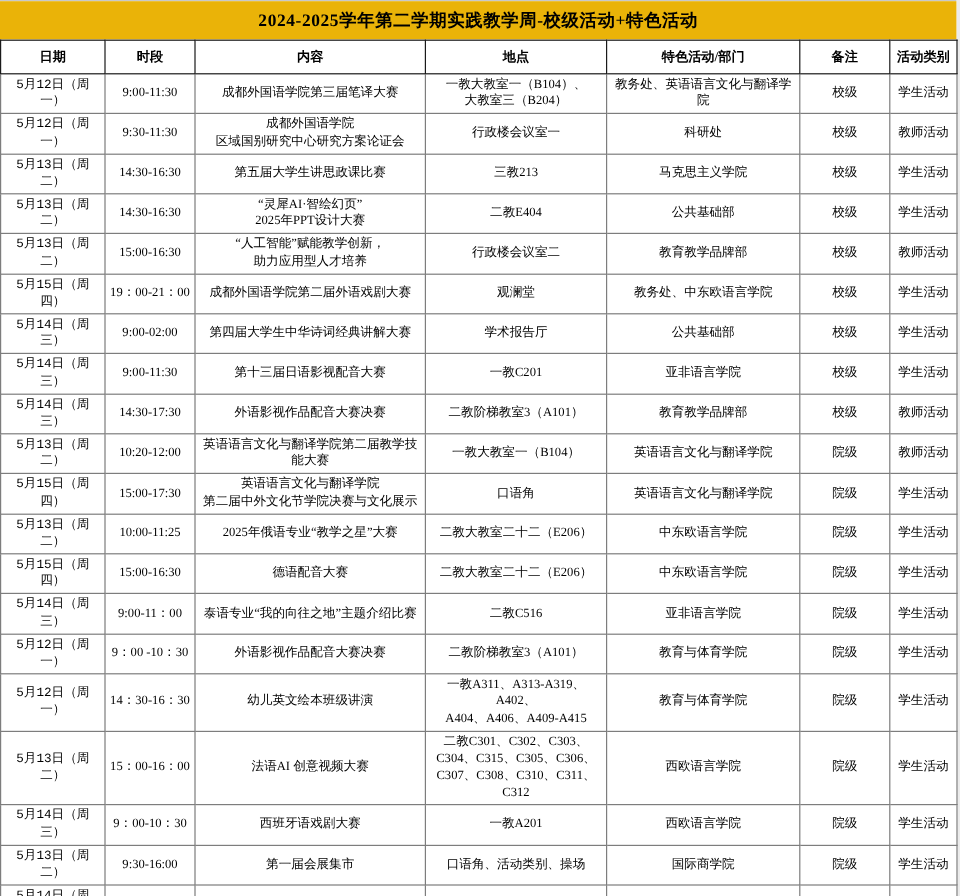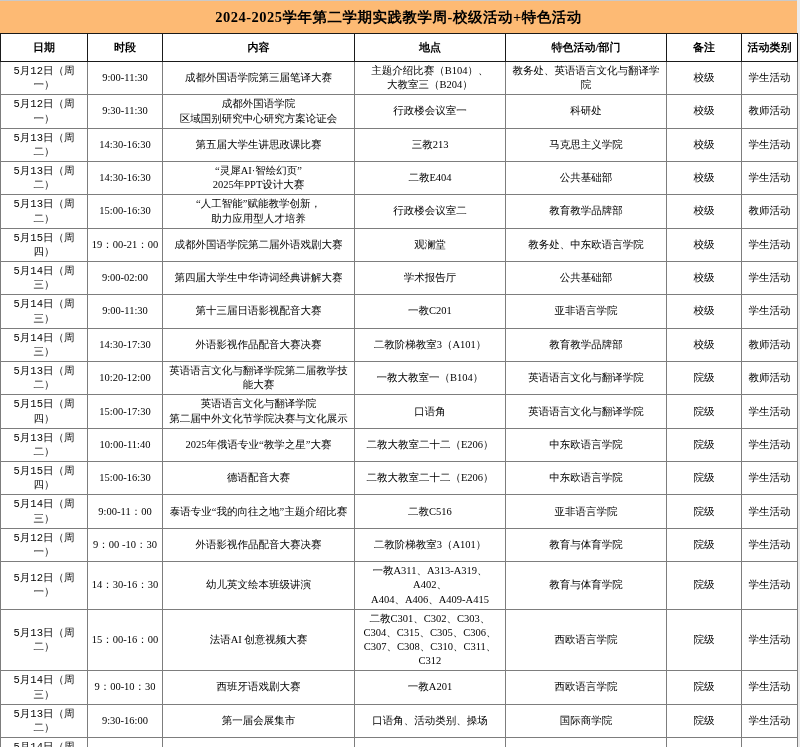--- a/index.html
+++ b/index.html
@@ -17,21 +17,21 @@
     box-sizing:border-box;
   }
   .title-bar{
     height:32px;
     display:flex;
     align-items:center;
     justify-content:center;
     font-size:14.5px;
     font-weight:bold;
     letter-spacing:0.5px;
-    background:#fdba74;
+    background:#eab308;
   }
   table.schedule{
     width:797px;
     border-collapse:collapse;
     table-layout:fixed;
     background:#ffffff;
   }
   table.schedule col.c-date{width:87px;}
   table.schedule col.c-time{width:75px;}
   table.schedule col.c-content{width:192px;}
@@ -90,21 +90,21 @@
         <th>特色活动/部门</th>
         <th>备注</th>
         <th>活动类别</th>
       </tr>
     </thead>
     <tbody id="schedule-body">
         <tr>
           <td class="cell-date">5月12日（周一）</td>
           <td class="cell-time">9:00-11:30</td>
           <td class="cell-content">成都外国语学院第三届笔译大赛</td>
-          <td class="cell-location">主题介绍比赛（B104）、
+          <td class="cell-location">一教大教室一（B104）、
 大教室三（B204）</td>
           <td class="cell-dept">教务处、英语语言文化与翻译学院</td>
           <td class="cell-note">校级</td>
           <td class="cell-category">学生活动</td>
         </tr>
         <tr>
           <td class="cell-date">5月12日（周一）</td>
           <td class="cell-time">9:30-11:30</td>
           <td class="cell-content">成都外国语学院
 区域国别研究中心研究方案论证会</td>
@@ -192,21 +192,21 @@
           <td class="cell-time">15:00-17:30</td>
           <td class="cell-content">英语语言文化与翻译学院
 第二届中外文化节学院决赛与文化展示</td>
           <td class="cell-location">口语角</td>
           <td class="cell-dept">英语语言文化与翻译学院</td>
           <td class="cell-note">院级</td>
           <td class="cell-category">学生活动</td>
         </tr>
         <tr>
           <td class="cell-date">5月13日（周二）</td>
-          <td class="cell-time">10:00-11:40</td>
+          <td class="cell-time">10:00-11:25</td>
           <td class="cell-content">2025年俄语专业“教学之星”大赛</td>
           <td class="cell-location">二教大教室二十二（E206）</td>
           <td class="cell-dept">中东欧语言学院</td>
           <td class="cell-note">院级</td>
           <td class="cell-category">学生活动</td>
         </tr>
         <tr>
           <td class="cell-date">5月15日（周四）</td>
           <td class="cell-time">15:00-16:30</td>
           <td class="cell-content">德语配音大赛</td>

